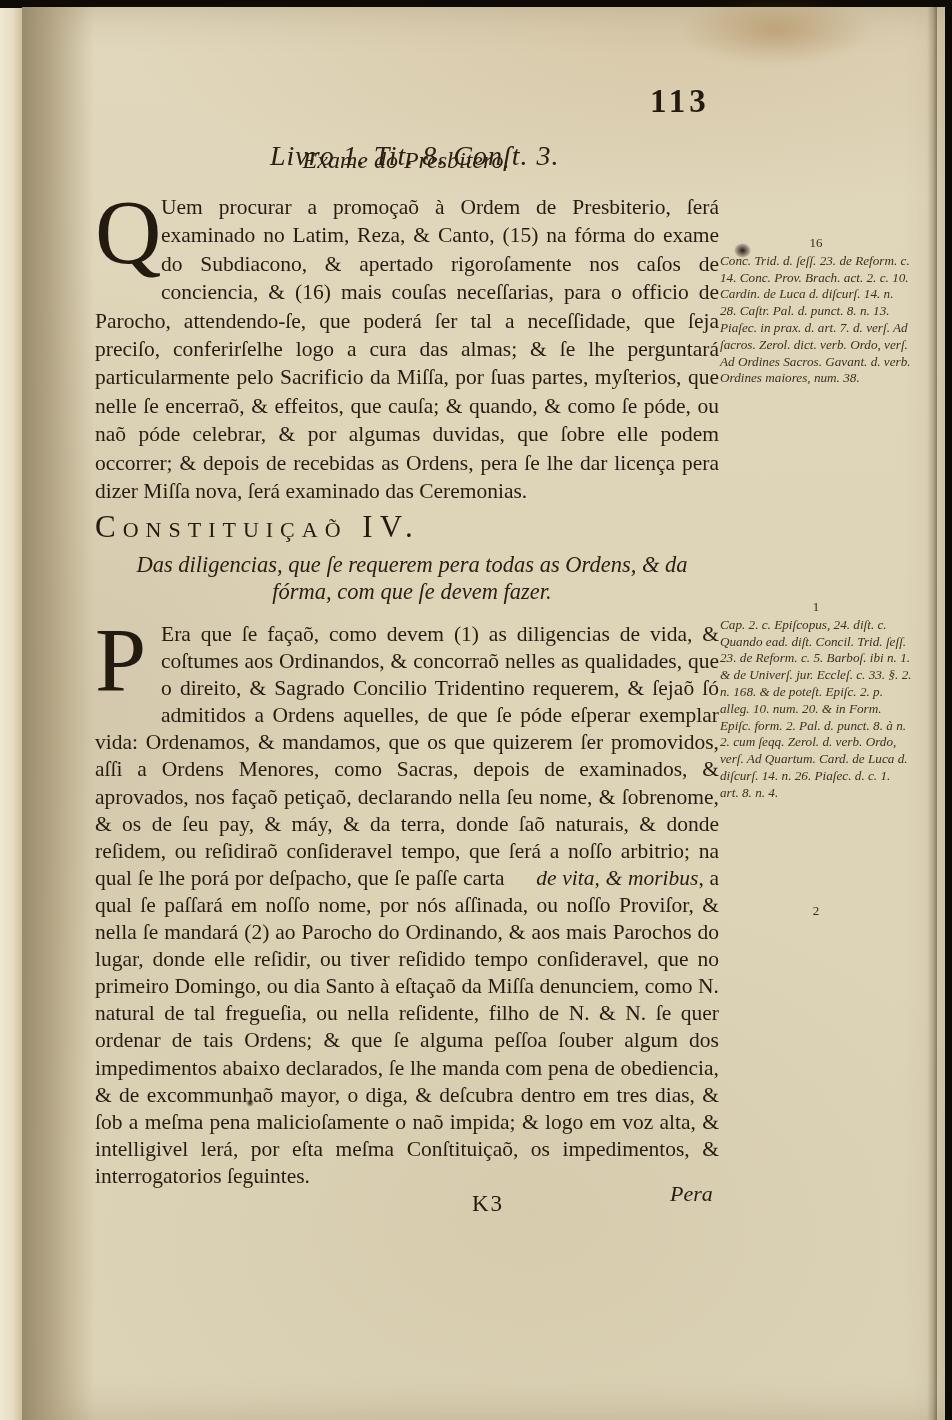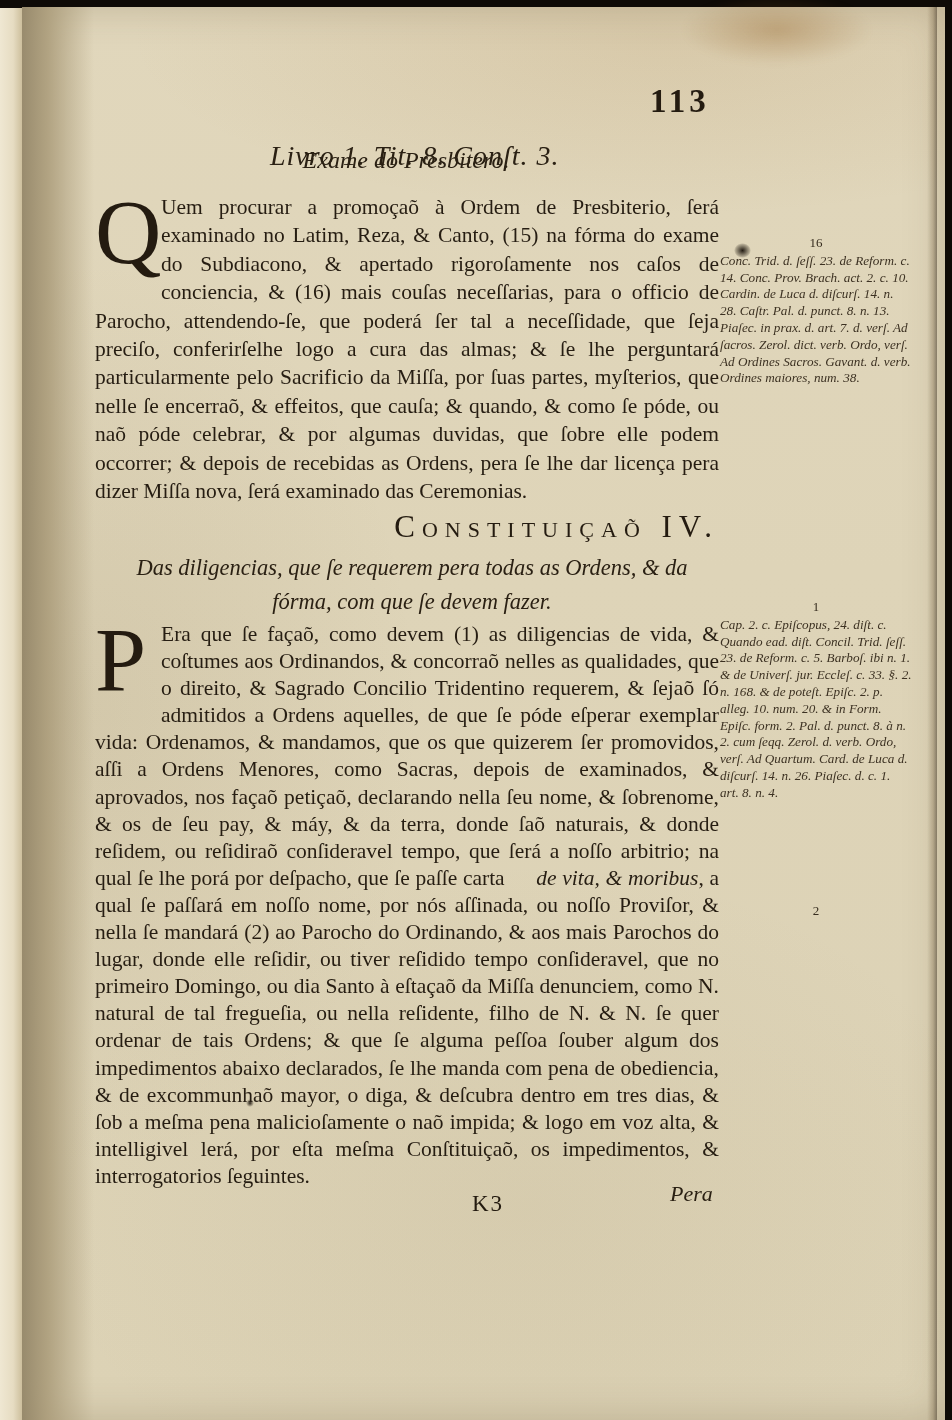--- a/index.html
+++ b/index.html
@@ -72,27 +72,27 @@
   .para1{top:186px;line-height:28.4px;}
   .para2{top:614px;line-height:27.1px;}
   .dropcap{
     float:left;
     font-size:92px;line-height:.78;
     padding:4px 10px 0 0;
     height:82px;width:56px;
     color:#241b10;
   }
   .const-heading{
-    position:absolute;left:73px;top:502px;width:624px;margin:0;text-align:right;
+    position:absolute;left:73px;top:502px;width:624px;margin:0;text-align:left;
     font-variant:small-caps;font-weight:normal;
     font-size:31px;letter-spacing:7px;color:#241b10;
   }
   .const-subtitle{
     position:absolute;left:100px;top:544px;width:580px;text-align:center;
-    font-style:italic;font-size:22.5px;line-height:34px;color:#2a2013;
+    font-style:italic;font-size:22.5px;line-height:27px;color:#2a2013;
   }
   
   .margin-note{
     position:absolute;left:698px;width:192px;
     font-style:italic;font-size:13.2px;line-height:16.8px;
     color:#3c3122;text-align:left;
   }
   .margin-note .note-num{
     display:block;text-align:center;font-style:normal;font-size:13px;
     margin-bottom:1px;color:#362c1e;

